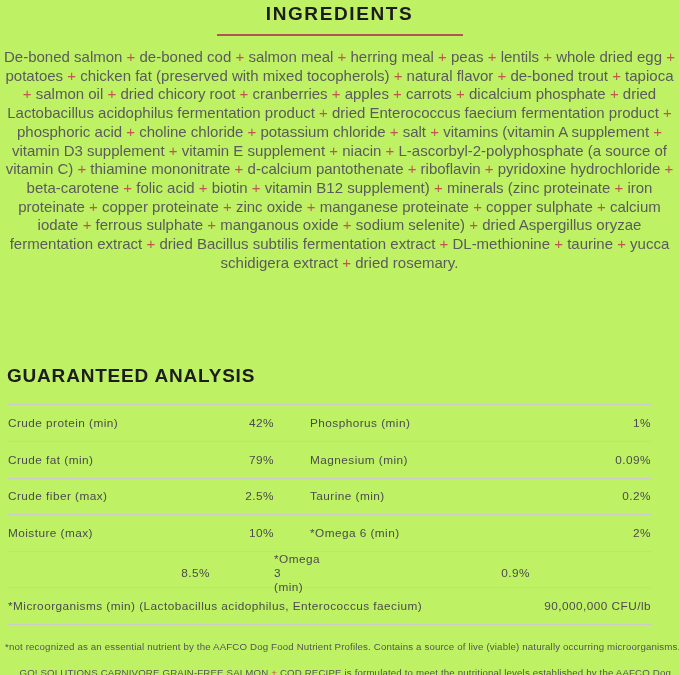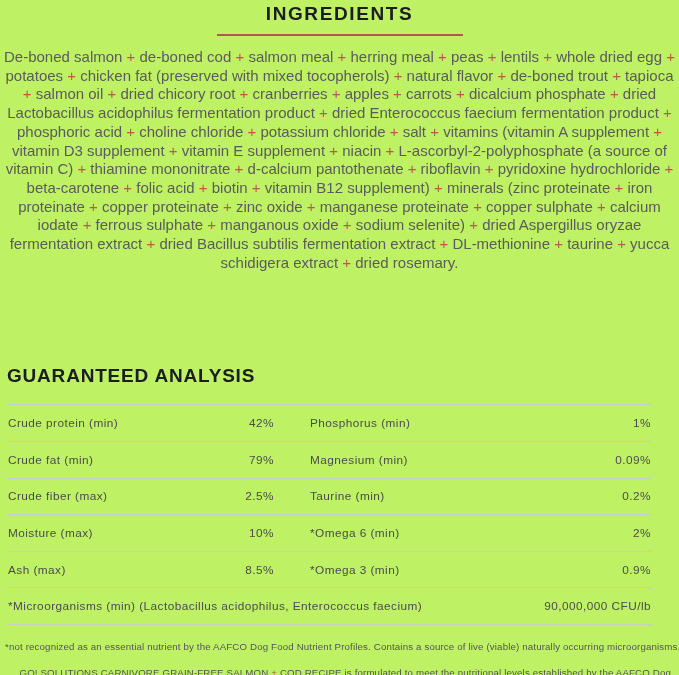--- a/index.html
+++ b/index.html
@@ -120,21 +120,20 @@
       <span class="val">0.2%</span>
     </div>
     <div class="ga-row">
       <span>Moisture (max)</span>
       <span class="val">10%</span>
       <span></span>
       <span>*Omega 6 (min)</span>
       <span class="val">2%</span>
     </div>
     <div class="ga-row">
-      <span>Ash (max)</span>
       <span class="val">8.5%</span>
       <span></span>
       <span>*Omega 3 (min)</span>
       <span class="val">0.9%</span>
     </div>
     <div class="ga-full">
       <span>*Microorganisms (min) (Lactobacillus acidophilus, Enterococcus faecium)</span>
       <span>90,000,000 CFU/lb</span>
     </div>
   </div>

